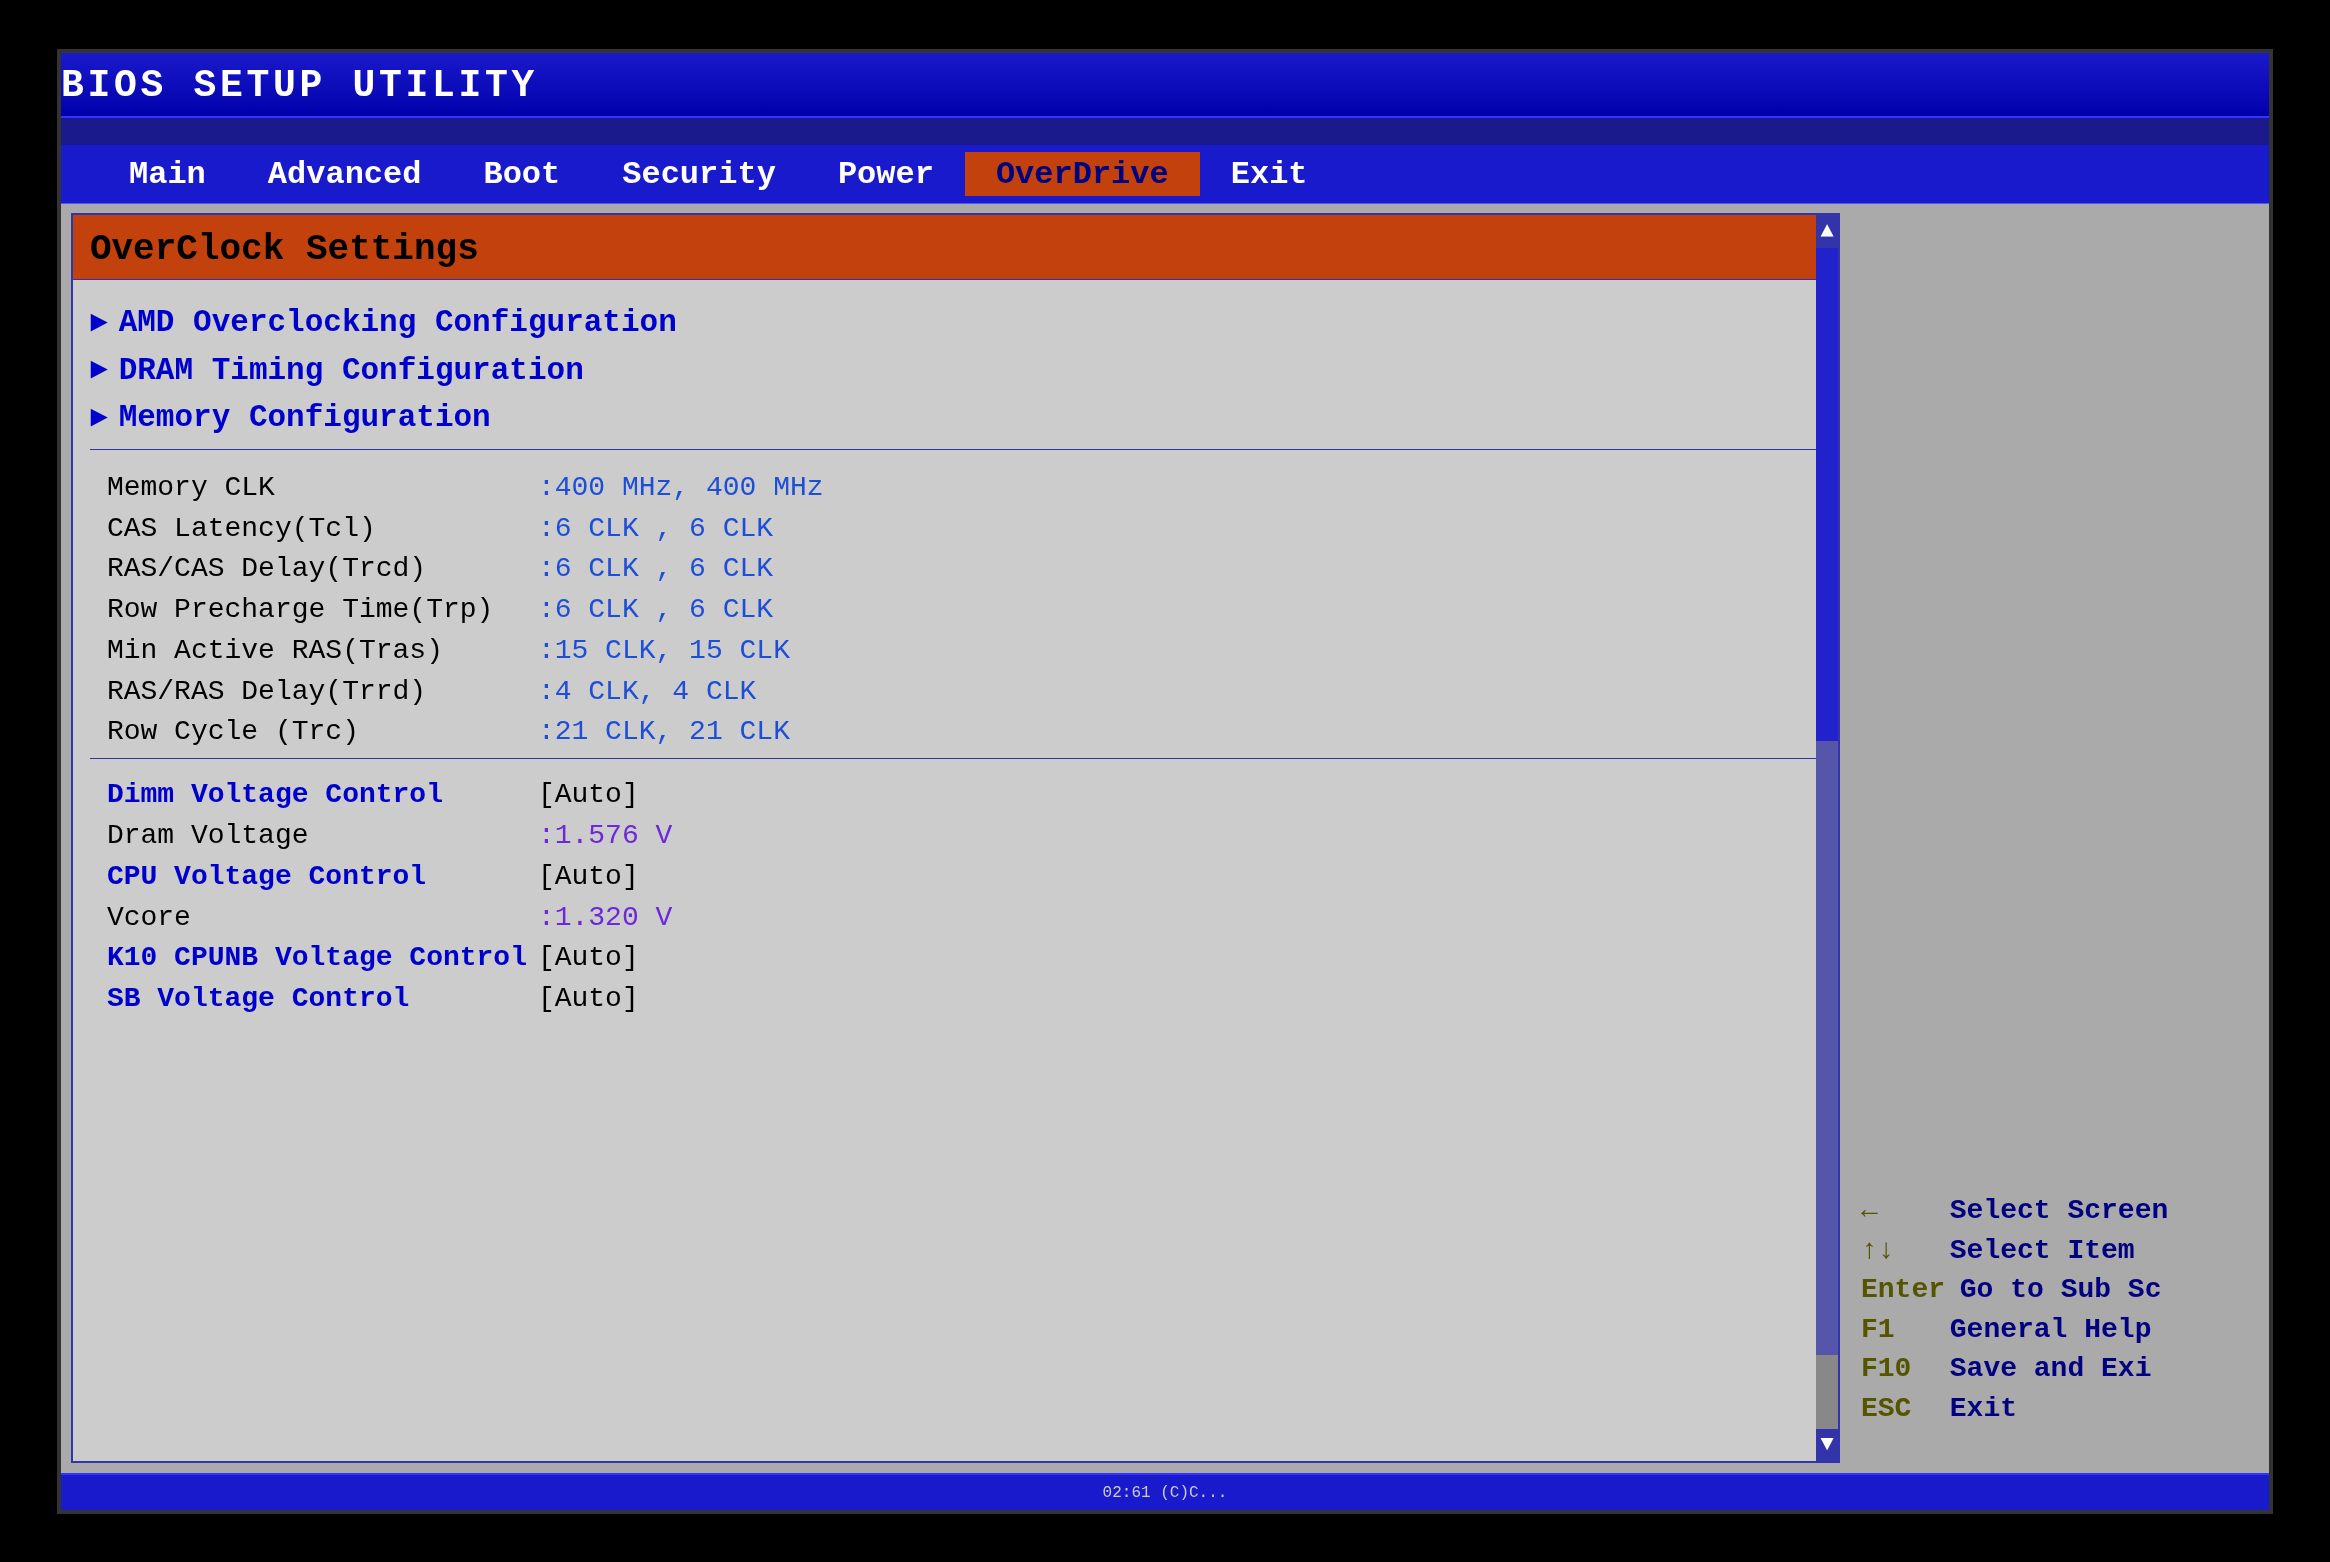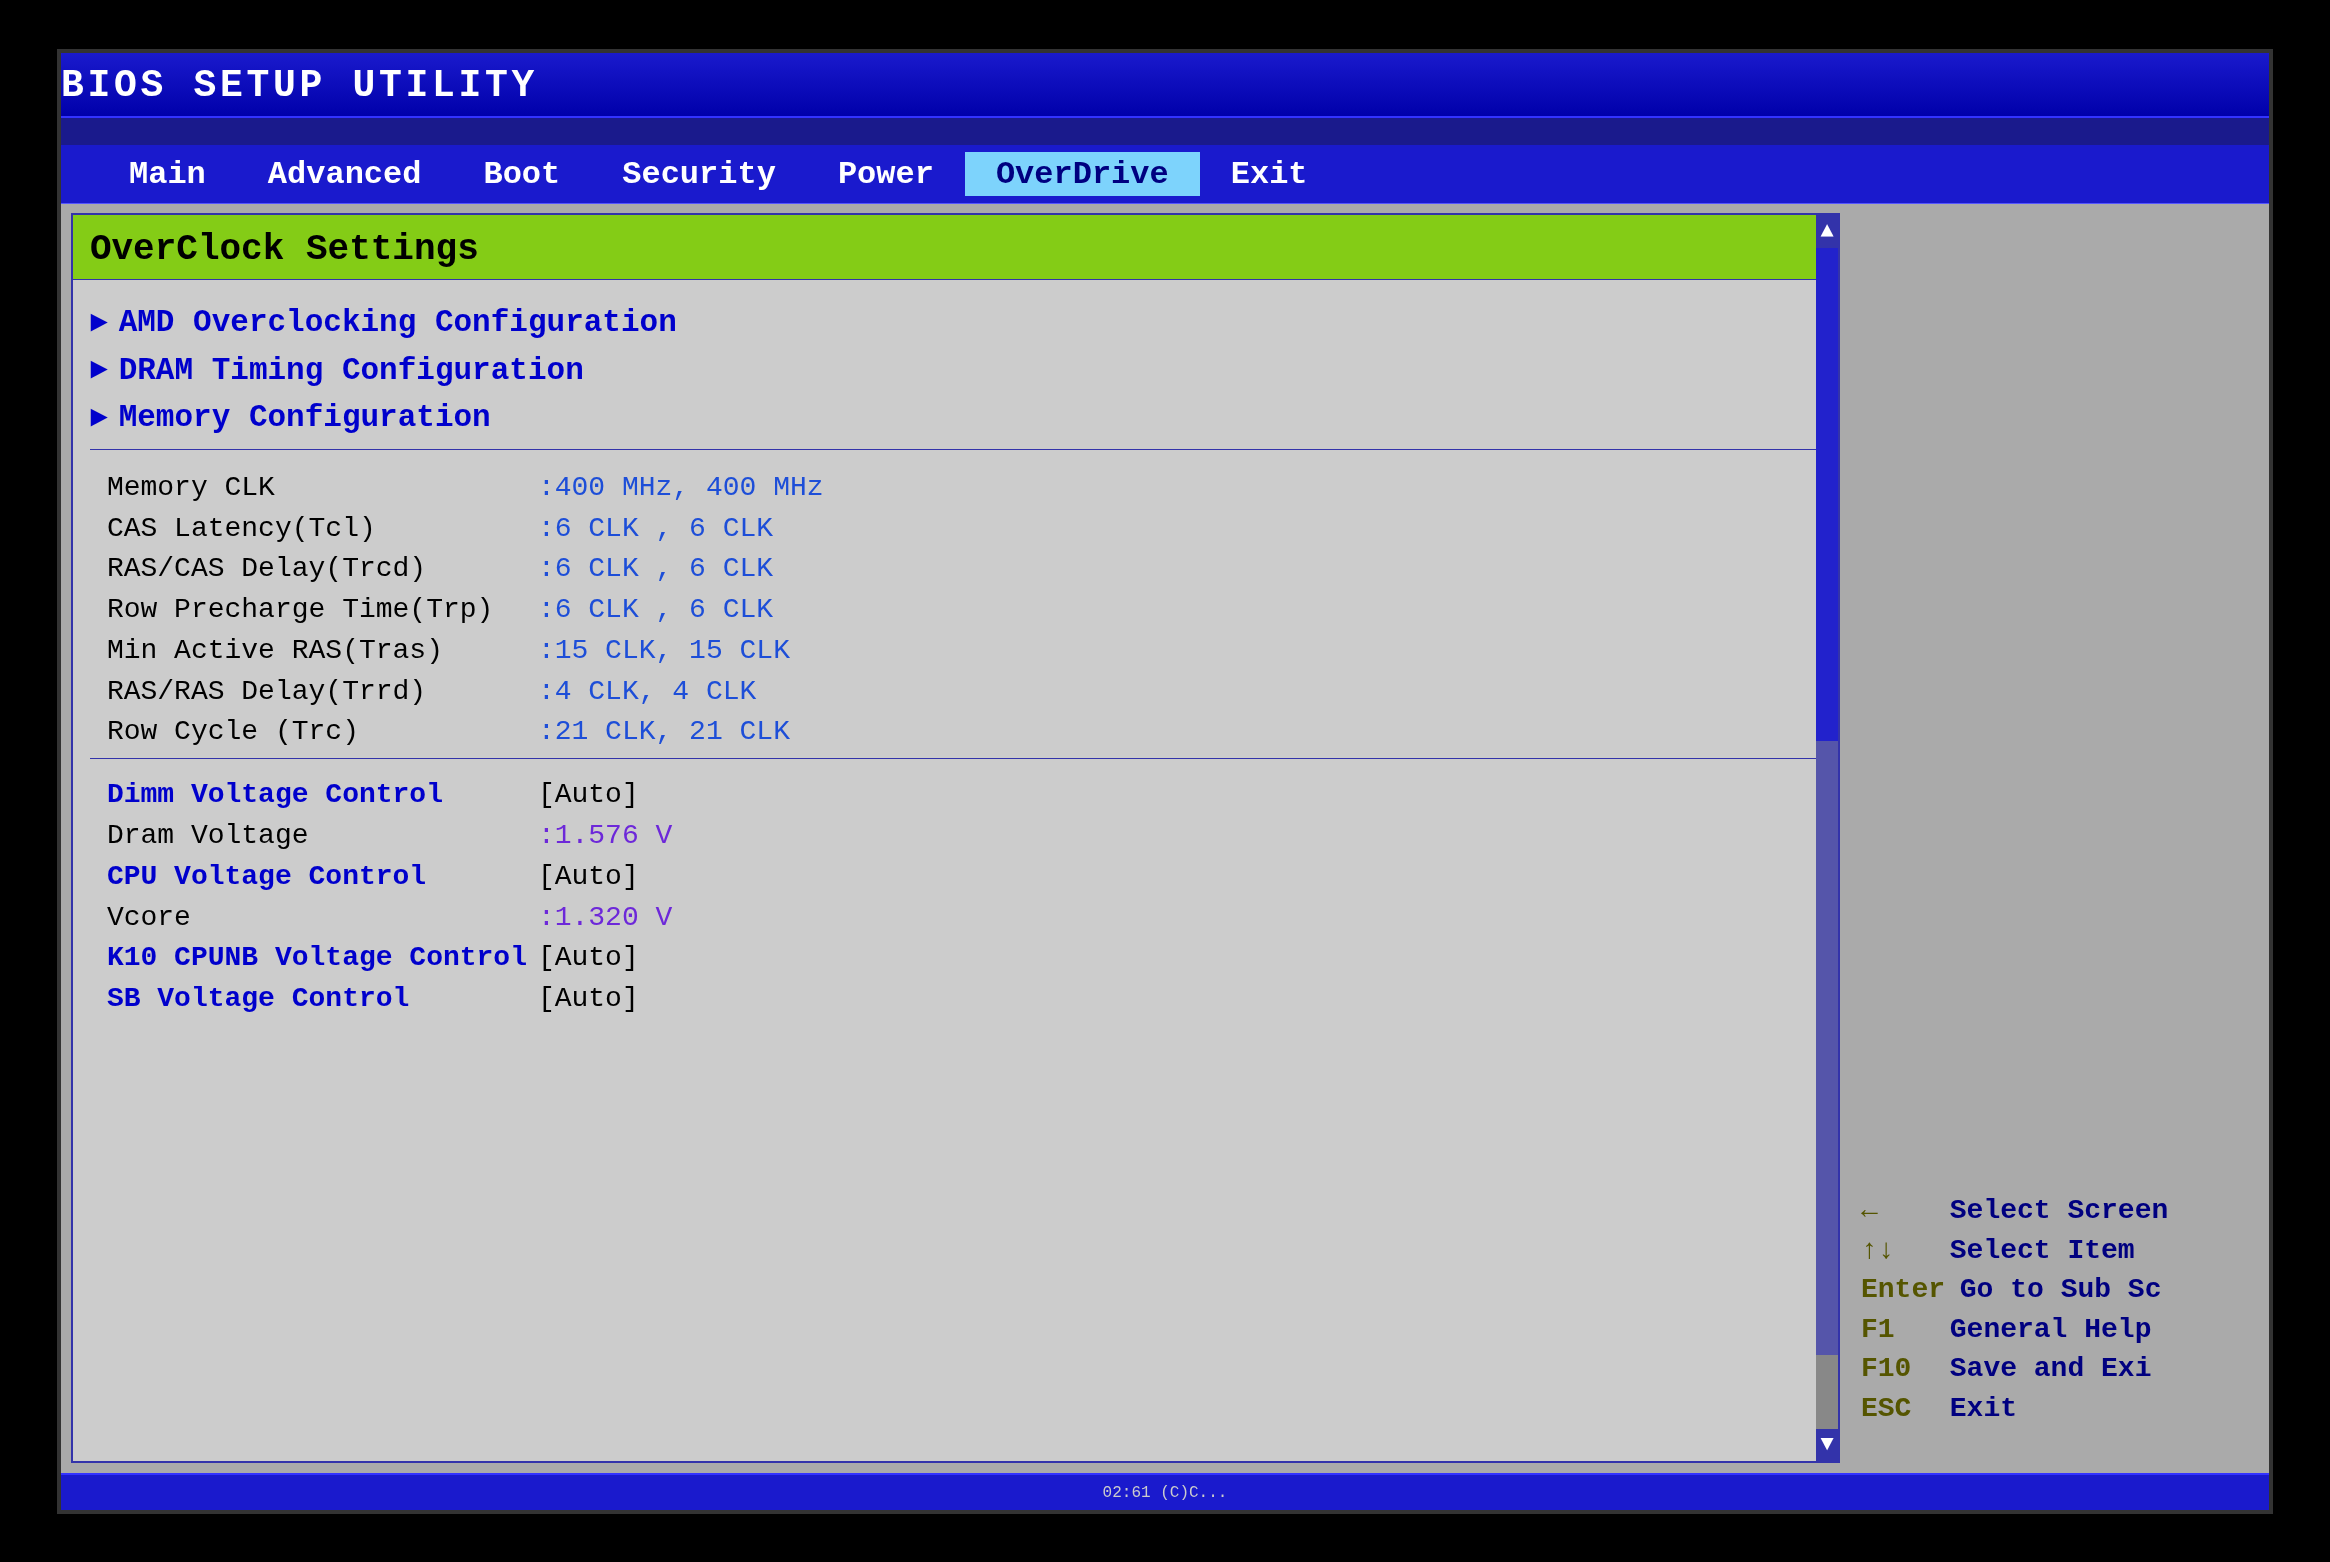--- a/index.html
+++ b/index.html
@@ -43,40 +43,40 @@
       margin-top: 27px;
     }
     .menu-item {
       color: #fff;
       font-size: 32px;
       padding: 3.7px 31px;
       cursor: pointer;
       font-weight: bold;
     }
     .menu-item.active {
-      background: #7dd3fc;
+      background: #c2410c;
       color: #000080;
     }
     .content-area {
       display: flex;
       flex: 1;
       flex-direction: row;
       background: #aaaaaa;
     }
     .main-panel {
       flex: 1;
       background: #cccccc;
       border: 2.5px solid #3333aa;
       margin: 9.9px;
       display: flex;
       flex-direction: column;
       position: relative;
     }
     .panel-title {
-      background: #84cc16;
+      background: #c2410c;
       padding: 13.5px 17px 8.6px 17px;
       border-bottom: 1.8px solid #3333aa;
     }
     .panel-title span {
       font-size: 36px;
       font-weight: bold;
       color: #000;
     }
     .panel-body {
       flex: 1;

